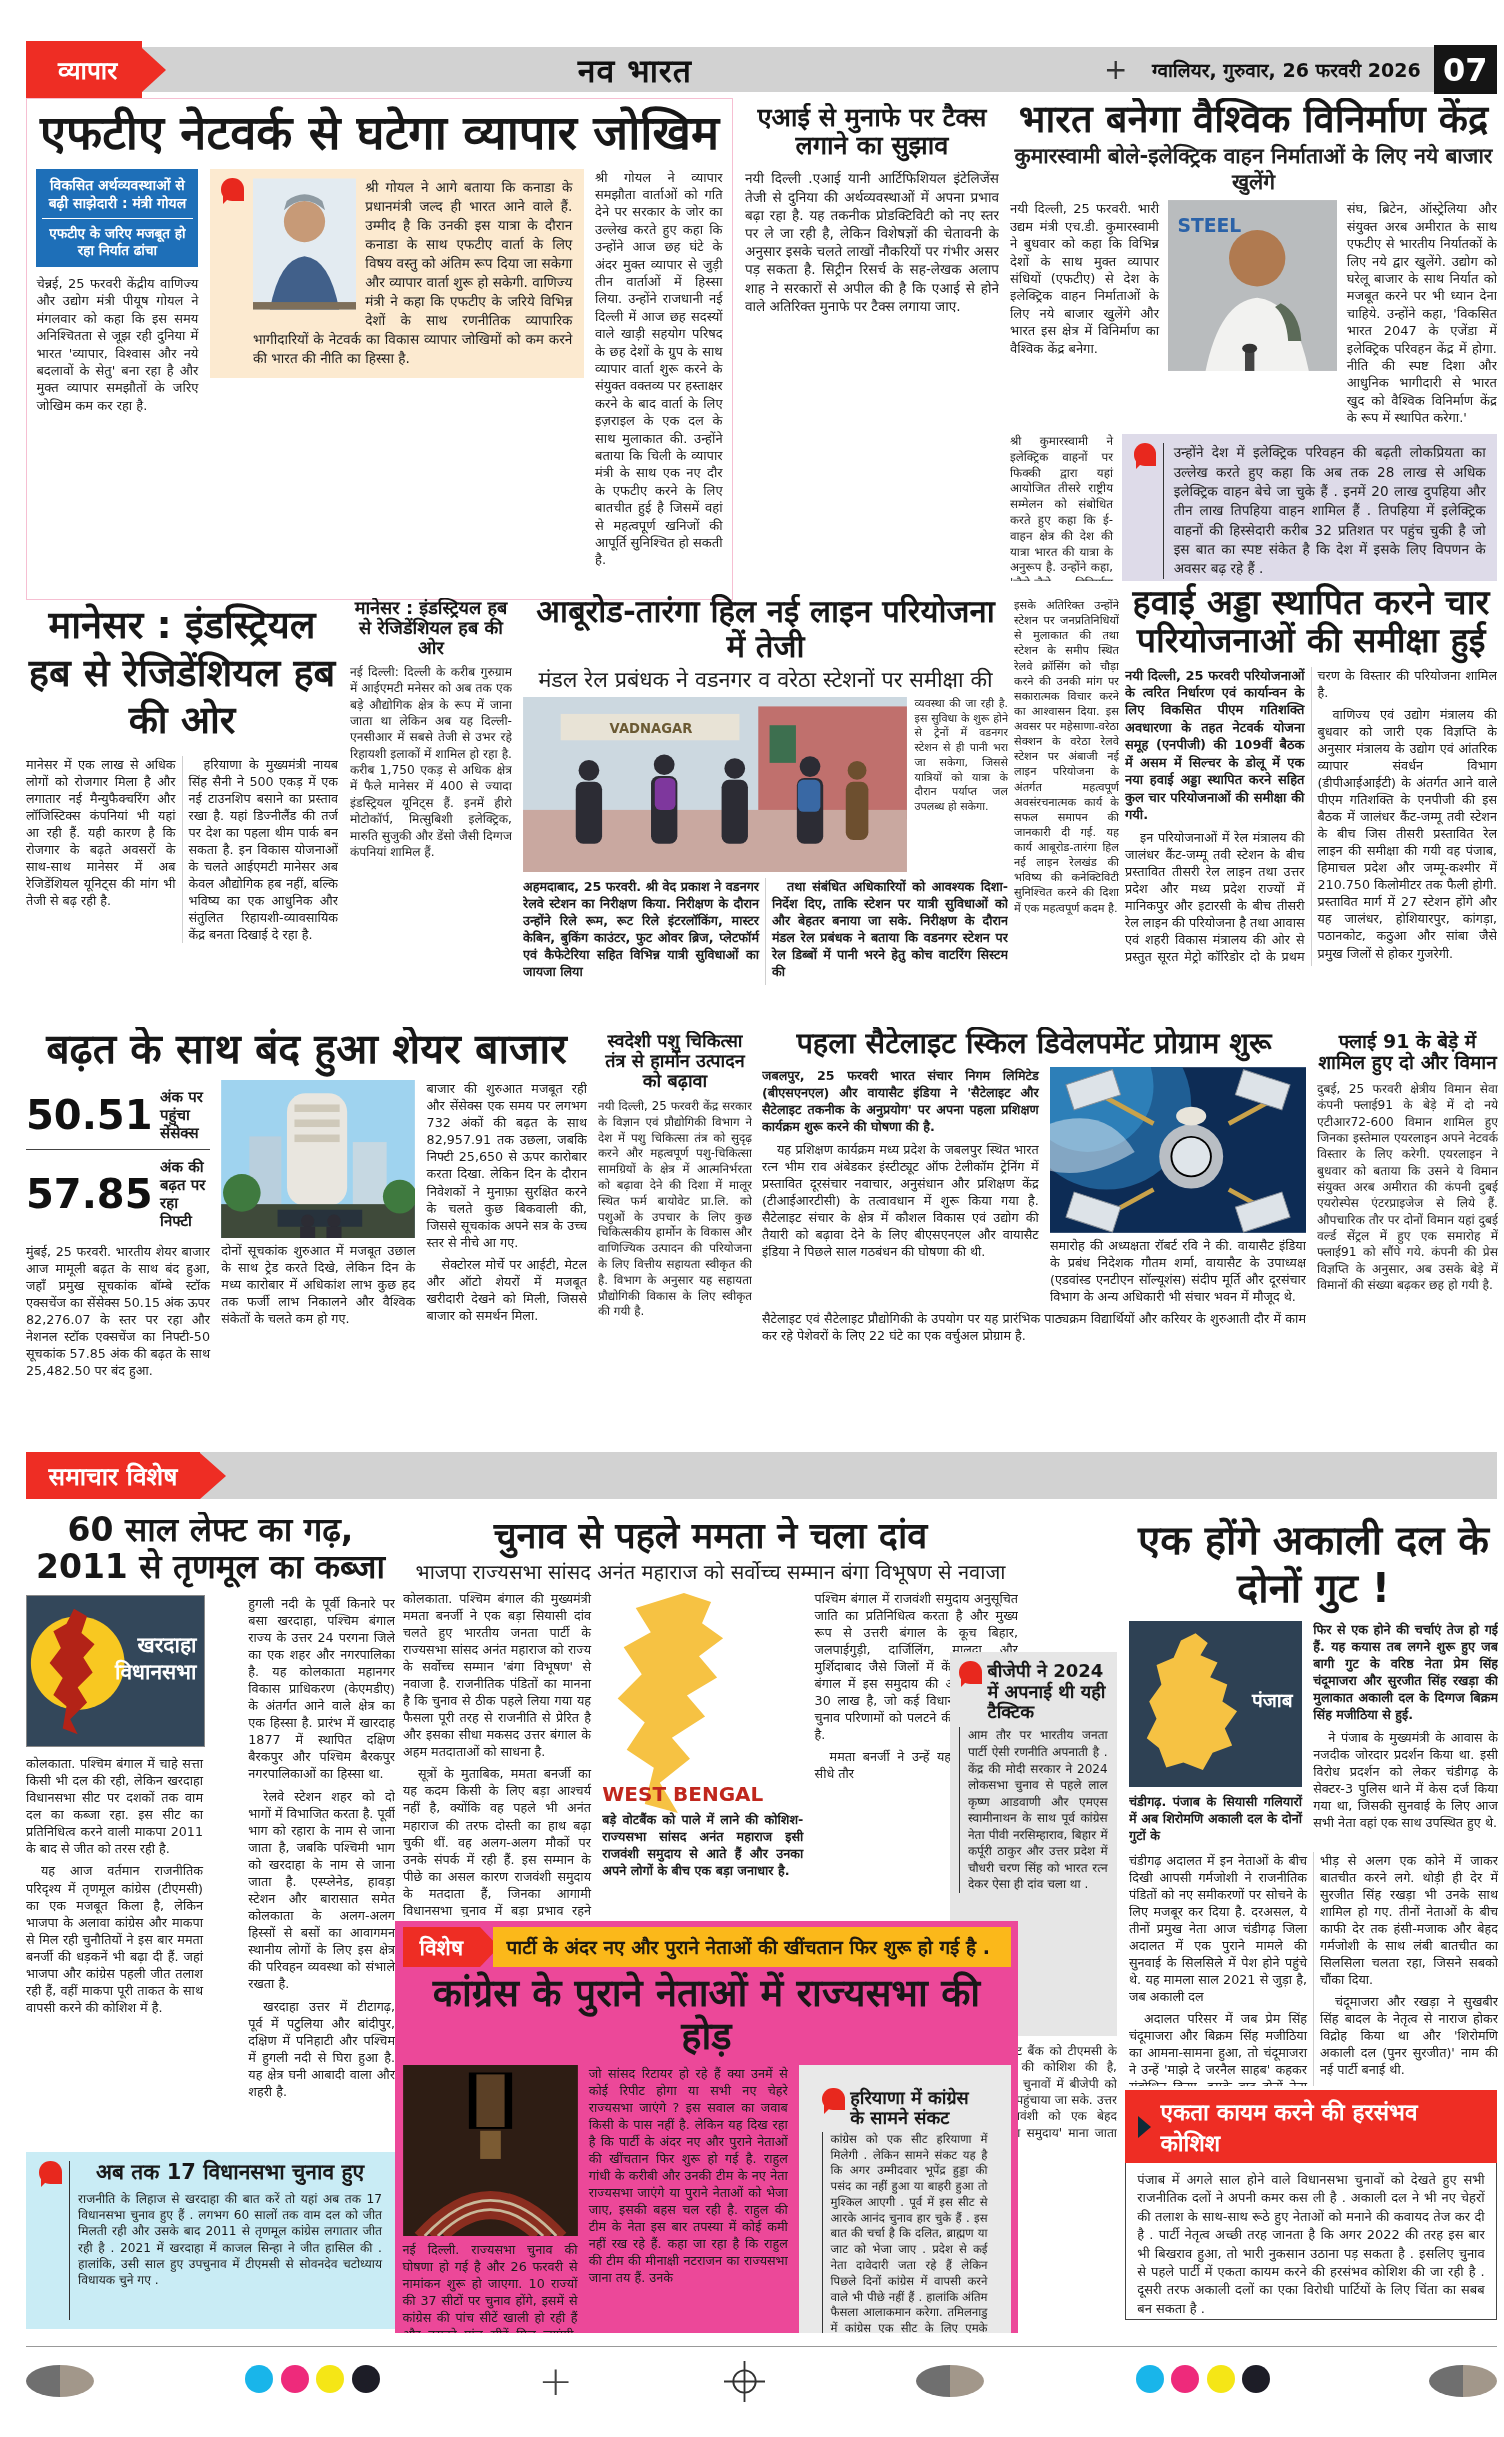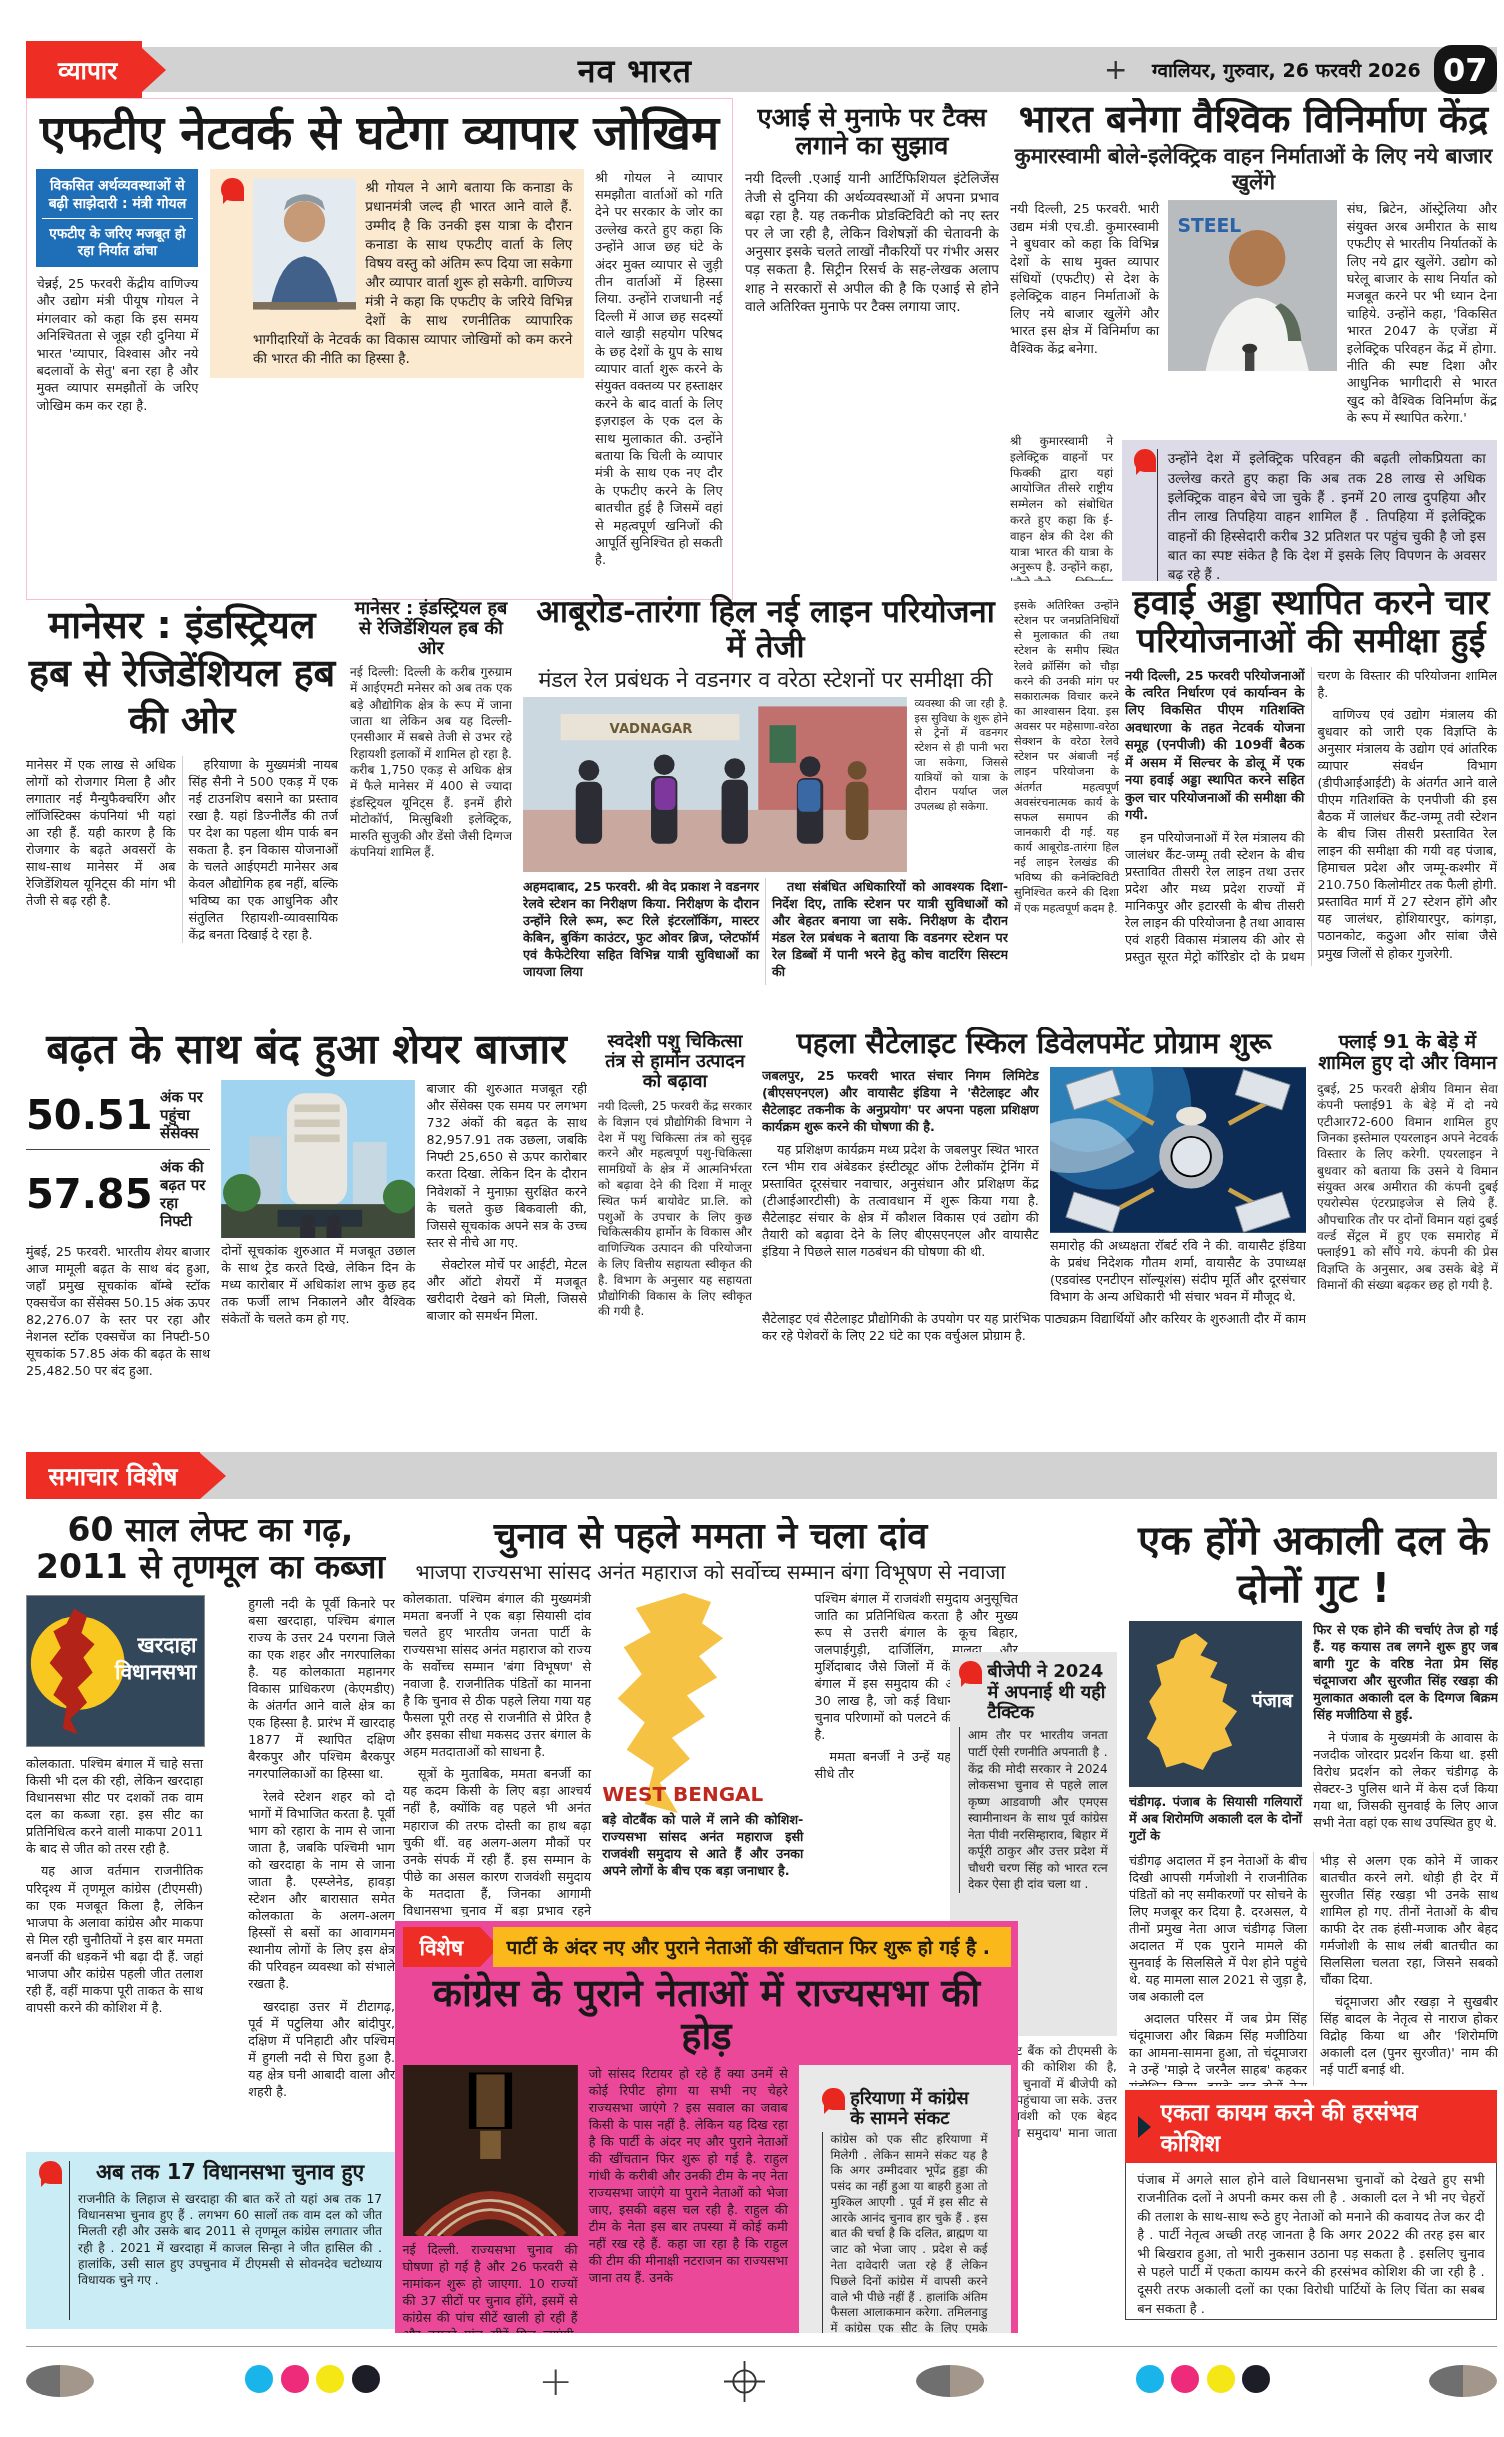--- a/index.html
+++ b/index.html
@@ -10,39 +10,39 @@
   
   .hdr{background:#d2d2d2;display:flex;align-items:center;}
   .hdr-tag{position:relative;background:#ee2d24;color:#fff;font-weight:700;font-size:24.5px;
     padding:5.6px 24.5px 5.6px 32px;height:100%;display:flex;align-items:center;}
   .hdr-arrow{width:0;height:0;border-top:22.6px solid transparent;border-bottom:22.6px solid transparent;
     border-left:24.5px solid #ee2d24;}
   .mast{flex:1;text-align:center;font-size:32px;font-weight:700;color:#111;letter-spacing:0.9px;}
   .hdr-plus{font-size:28px;color:#333;font-weight:400;margin-right:24.5px;}
   .hdr-date{font-size:19px;font-weight:700;color:#111;margin-right:13px;white-space:nowrap;}
   .pgno{background:#151515;color:#fff;font-size:32px;font-weight:700;padding:1.9px 9.4px;height:100%;
-    display:flex;align-items:center;border-radius:18px;}
+    display:flex;align-items:center;}
   
   .b{font-size:12.7px;line-height:1.34;text-align:justify;margin:0 0 5.6px;}
   .b+.b{text-indent:15px;}
   .sm .b{font-size:11.8px;}
   .cols-2{columns:2;column-gap:13px;column-rule:0.9px solid #cfcfcf;}
   .hl{font-weight:700;color:#181818;margin:0;line-height:1.12;}
   .sub{font-weight:700;color:#222;line-height:1.2;margin:3.8px 0;}
   .center{text-align:center;}
   .qmark{display:inline-block;width:22.6px;height:22.6px;background:#e8281e;border-radius:50% 50% 0 50%;
     position:relative;flex:none;}
   .qmark:after{content:"";position:absolute;left:1.9px;top:17px;border-left:9.4px solid #e8281e;
     border-bottom:9.4px solid transparent;}
   .kicker{background:#1e6fb8;color:#fff;text-align:center;font-weight:700;font-size:14px;
     padding:7.5px 5.6px;line-height:1.3;}
   .kicker .k2{border-top:0.9px solid #fff;margin-top:5.6px;padding-top:5.6px;font-size:13.6px;}
   .quotebox{background:#fcead0;padding:9.4px 11.3px;display:flex;gap:9.4px;}
   .quotebox .qt{font-size:13.6px;line-height:1.4;text-align:justify;}
-  .pquote{background:#dedbe9;display:flex;gap:1px;padding:9.4px 11.3px;margin-top:6px;}
+  .pquote{background:#dedbe9;display:flex;gap:7px;padding:9.4px 11.3px;}
   .pquote .qt{font-size:13.6px;line-height:1.42;text-align:justify;border-left:1.9px solid #333;padding-left:9.4px;}
   .gquote{background:#e6e6e6;padding:9.4px;}
   .gquote .qt{font-size:12px;line-height:1.38;text-align:justify;border-left:1.9px solid #333;padding-left:7.5px;}
   .photo{display:block;}
   
   .stat-num{font-size:40px;font-weight:700;color:#111;line-height:1;}
   .stat-lbl{font-size:15px;font-weight:700;line-height:1.2;}
   .stat-row{display:flex;gap:7.5px;align-items:center;border-bottom:1.9px solid #444;padding:7.5px 0;}
   
   .band{background:#d2d2d2;display:flex;align-items:stretch;}

